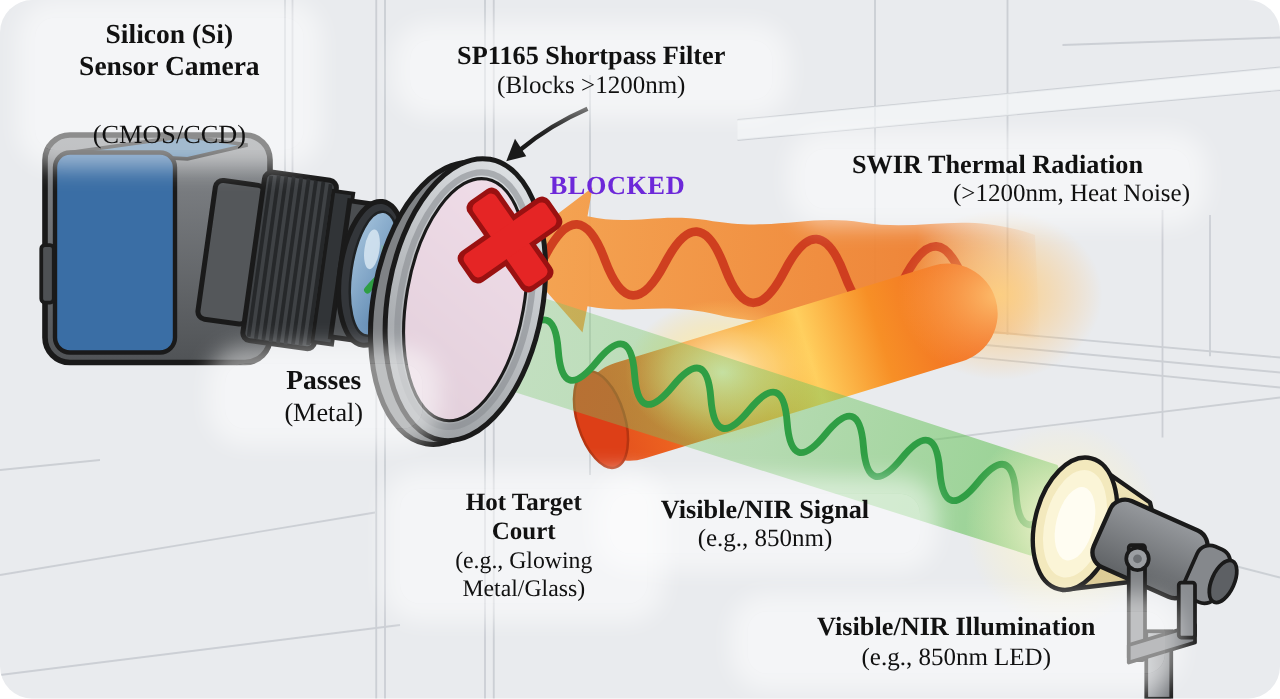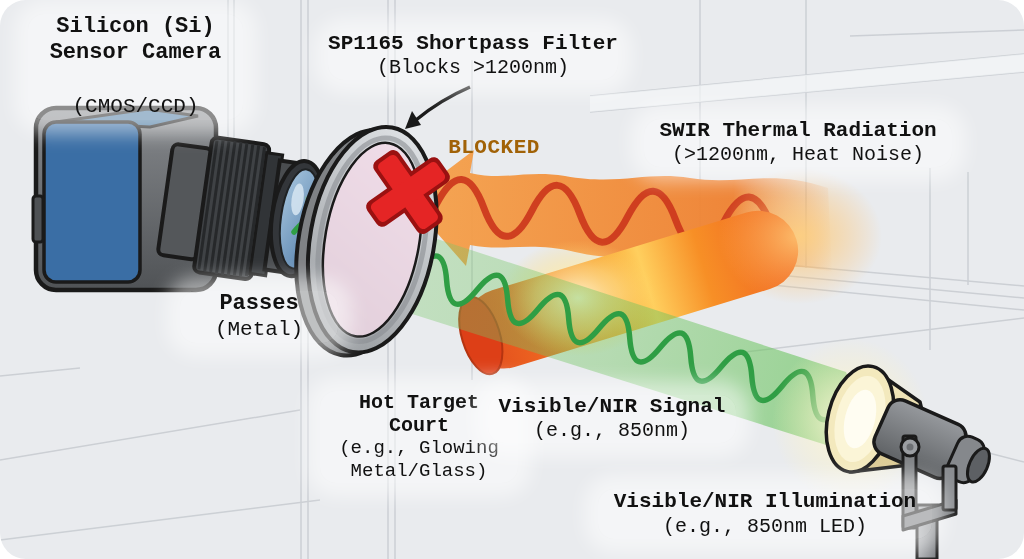--- a/index.html
+++ b/index.html
@@ -1,32 +1,32 @@
 <!DOCTYPE html>
 <html><head>
 <meta charset="utf-8">
 <style>
   html,body{margin:0;padding:0;background:#ffffff;}
   #stage{
     position:relative;width:1024px;height:559px;overflow:hidden;
     border-radius:26px;background:#e9ebee;
-    font-family:Liberation Mono, monospace;
+    font-family:Liberation Serif, serif;
   }
   #artwork{position:absolute;left:0;top:0;}
   .lbl{position:absolute;text-align:center;color:#111;z-index:5;}
   .halo{background:rgba(255,255,255,.5);box-shadow:0 0 18px 14px rgba(255,255,255,.5);border-radius:16px;}
   .b{font-weight:700;display:block;}
   .sub{font-weight:400;display:block;}
   .lbl-camera{left:28px;top:14px;width:215px;font-size:22px;line-height:26px;}
   .lbl-camera .sub{font-size:21px;margin-top:28px;}
   .lbl-filter{left:328px;top:32px;width:290px;font-size:21px;line-height:24px;}
   .lbl-filter .sub{font-size:20px;}
-  .lbl-blocked{left:430px;top:136px;width:128px;font-size:21px;font-weight:700;color:#a16207;letter-spacing:.5px;}
+  .lbl-blocked{left:430px;top:136px;width:128px;font-size:21px;font-weight:700;color:#6d28d9;letter-spacing:.5px;}
   .lbl-swir{left:644px;top:119px;width:308px;font-size:21px;line-height:24px;}
-  .lbl-swir .sub{font-size:20px;}
+  .lbl-swir .sub{font-size:20px;text-align:right;}
   .lbl-passes{left:180px;top:291px;width:158px;font-size:22px;line-height:26px;}
   .lbl-passes .sub{font-size:21px;}
   .lbl-hot{left:320px;top:391px;width:198px;font-size:20px;line-height:23px;}
   .lbl-hot .sub{font-size:19px;}
   .lbl-nir{left:488px;top:395px;width:248px;font-size:21px;line-height:24px;}
   .lbl-nir .sub{font-size:20px;}
   .lbl-illum{left:598px;top:489px;width:334px;font-size:21px;line-height:25px;}
   .lbl-illum .sub{font-size:20px;}
 </style>
 </head>

